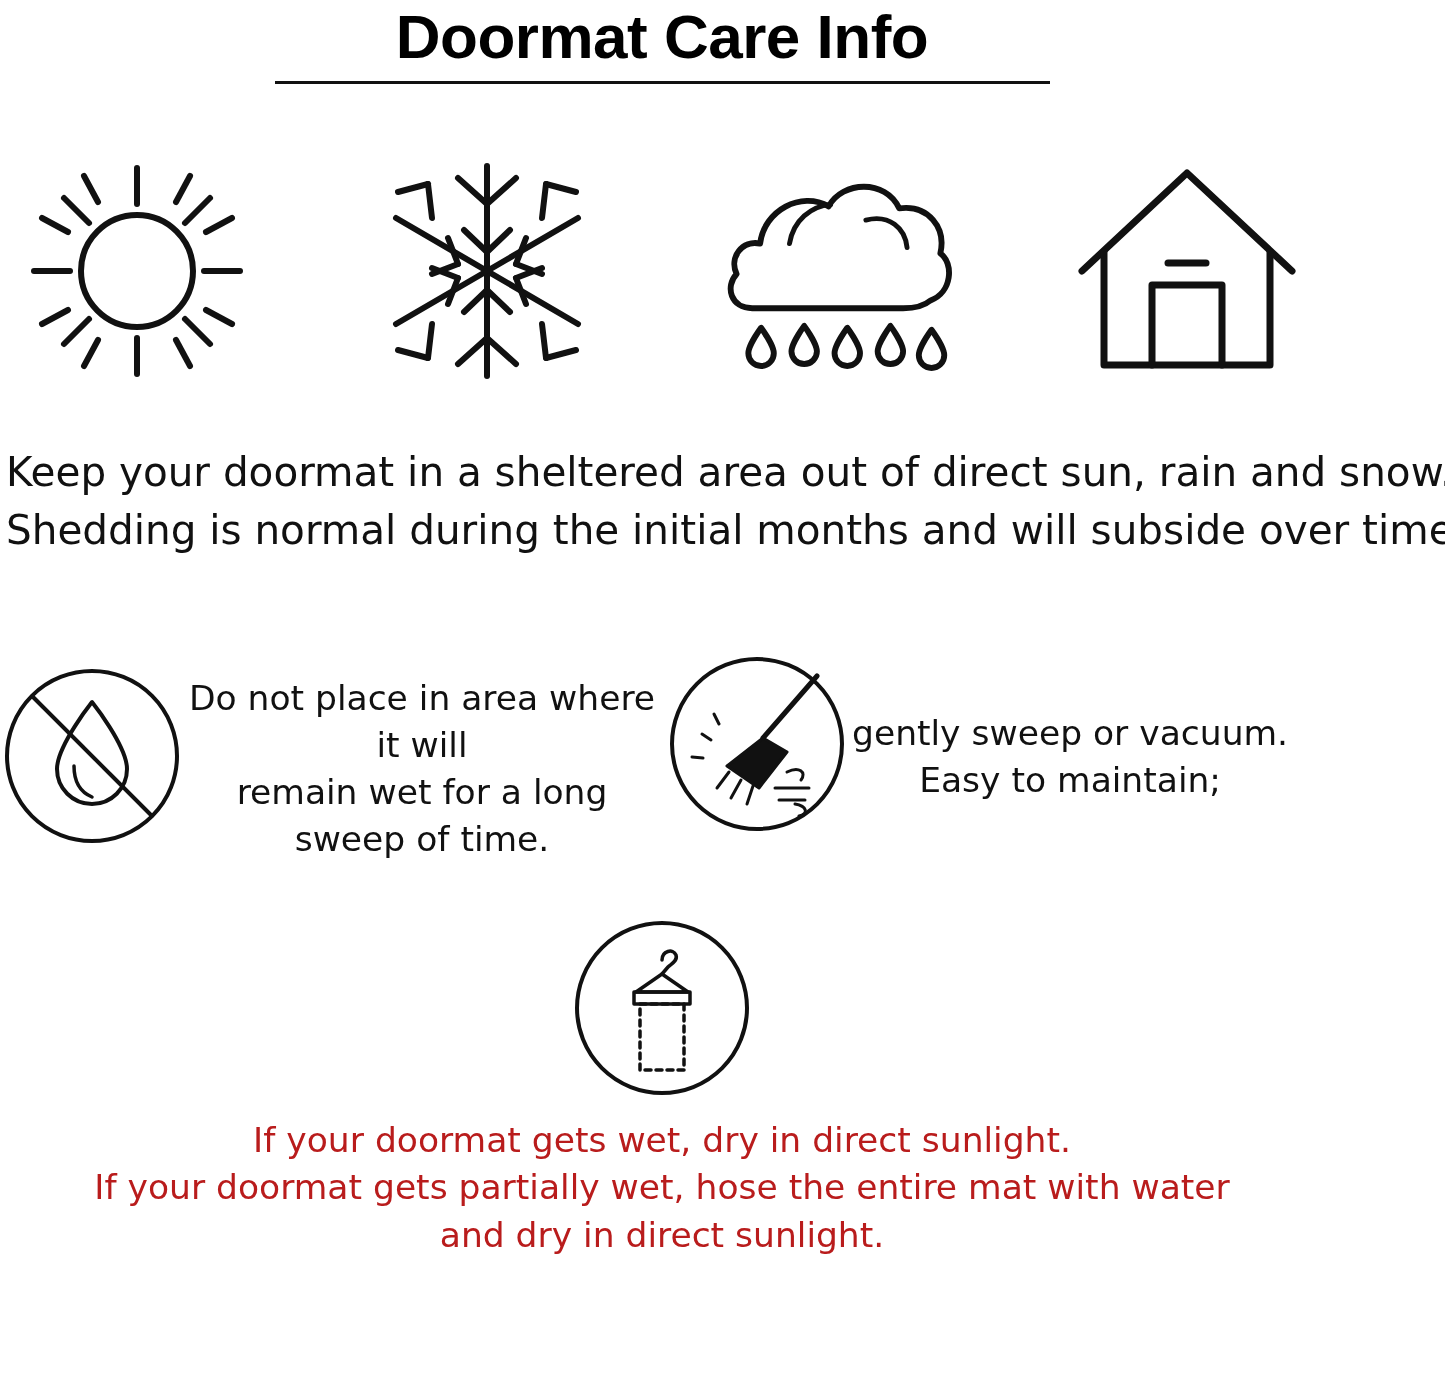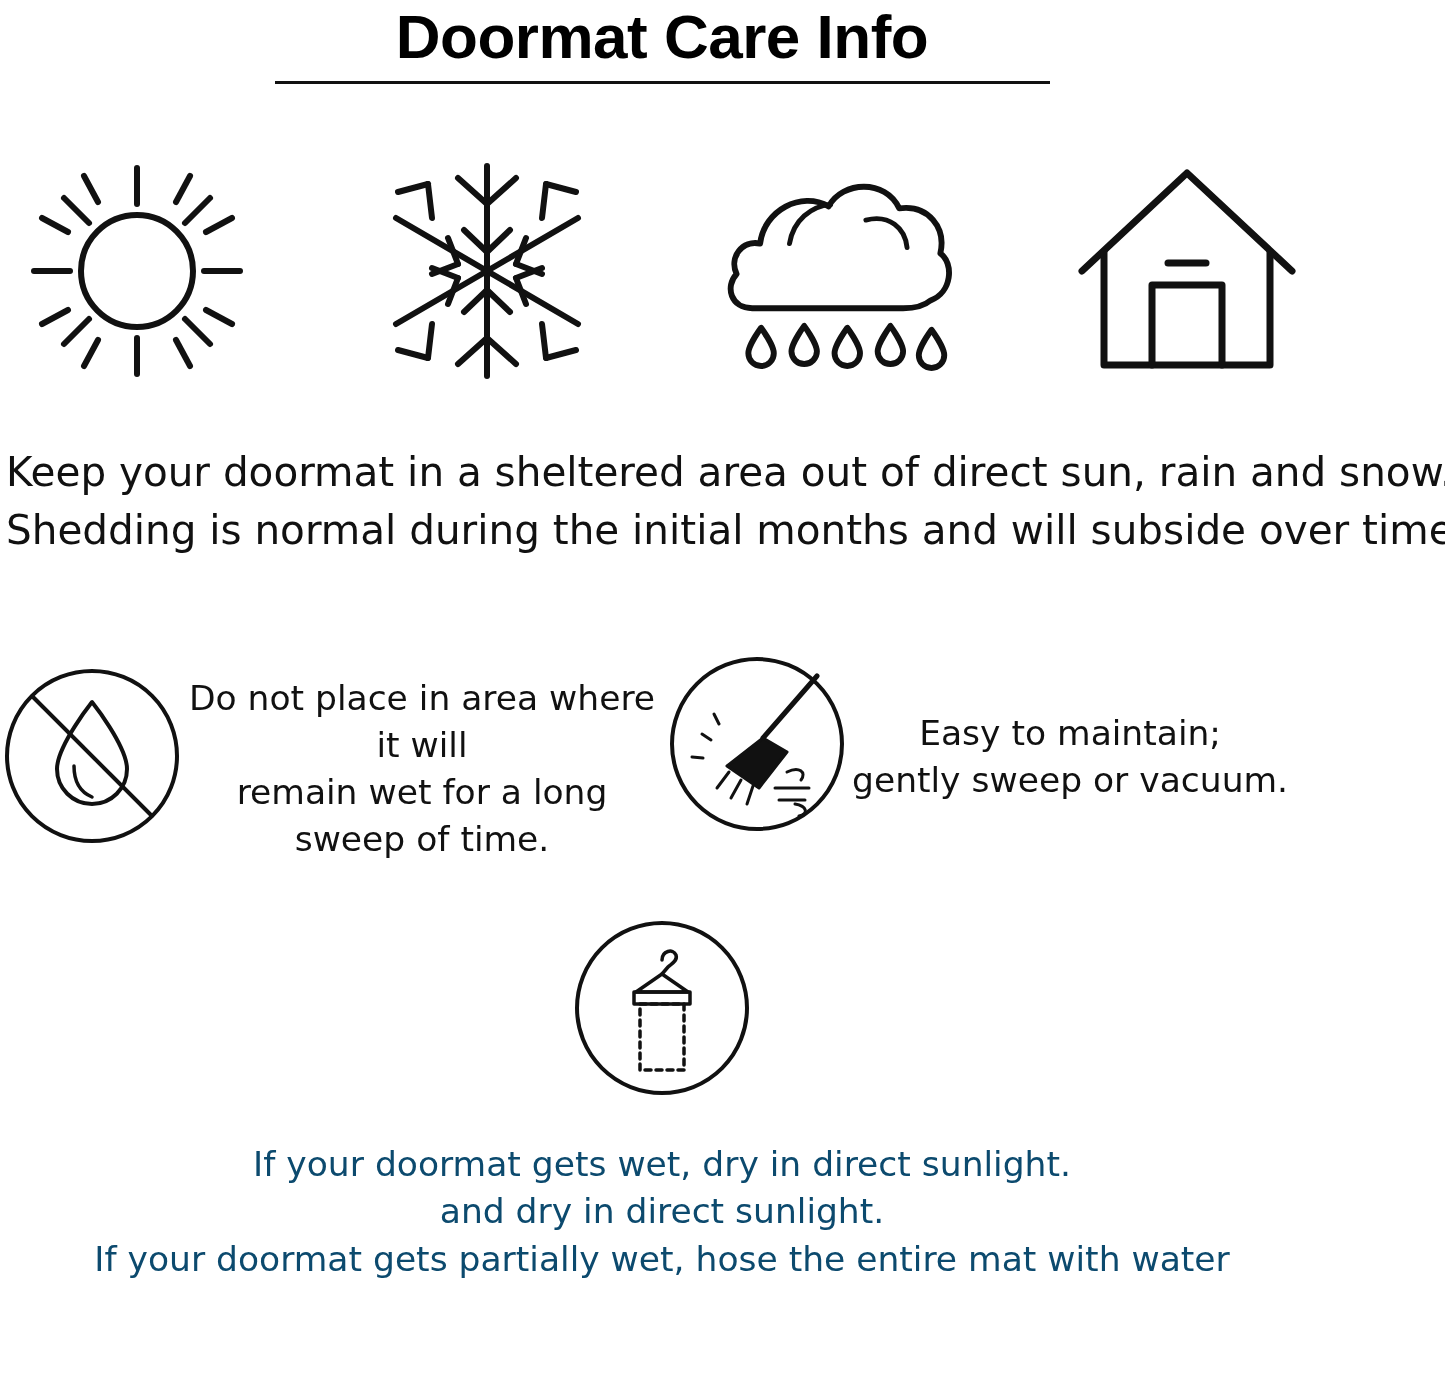--- a/index.html
+++ b/index.html
@@ -109,25 +109,25 @@
     align-items: center;
   }
   .bottom-icon {
     width: 190px;
     height: 190px;
     display: flex;
     align-items: center;
     justify-content: center;
   }
   .bottom-text {
-    margin-top: 38px;
+    margin-top: 14px;
     text-align: center;
     font-size: 34.5px;
     line-height: 1.38;
-    color: #0c4a6e;
+    color: #b91c1c;
   }
 
   svg { display: block; }
 </style>
 </head>
 <body>
 
 <div class="page">
 
   <div class="title-wrap">
@@ -256,37 +256,37 @@
           <path d="M44 86 l-9 -6" stroke-width="3"></path>
           <path d="M52 70 l-5 -10" stroke-width="3"></path>
           <path d="M36 104 l-11 -1" stroke-width="3"></path>
           <path d="M120 118 c12 -6 20 0 14 8" stroke-width="3"></path>
           <line x1="108" y1="134" x2="142" y2="134" stroke-width="3"></line>
           <line x1="112" y1="146" x2="138" y2="146" stroke-width="3"></line>
           <path d="M128 150 c12 2 14 10 4 12" stroke-width="3"></path>
         </svg>
       </div>
       <div class="care-text">
+        <div>gently sweep or vacuum.</div>
         <div>Easy to maintain;</div>
-        <div>gently sweep or vacuum.</div>
       </div>
     </div>
 
   </div>
 
   <div class="bottom-block">
     <div class="bottom-icon">
       <svg width="180" height="180" viewBox="0 0 180 180" fill="none" stroke="#111111" stroke-width="4" stroke-linecap="round" stroke-linejoin="round">
         <circle cx="90" cy="90" r="85"></circle>
         <path d="M90 42 c0 -9 11 -12 14 -5 c2 6 -5 9 -8 12 l-6 7" stroke-width="3.5"></path>
         <path d="M90 56 L64 74 L116 74 Z" stroke-width="3.5"></path>
         <rect x="62" y="74" width="56" height="12" stroke-width="3.5"></rect>
         <rect x="68" y="86" width="44" height="66" stroke-width="3.5" stroke-dasharray="6 5"></rect>
       </svg>
     </div>
     <div class="bottom-text">
       <div>If your doormat gets wet, dry in direct sunlight.</div>
+      <div>If your doormat gets partially wet, hose the entire mat with water</div>
       <div>and dry in direct sunlight.</div>
-      <div>If your doormat gets partially wet, hose the entire mat with water</div>
     </div>
   </div>
 
 </div>
 
 </body></html>

